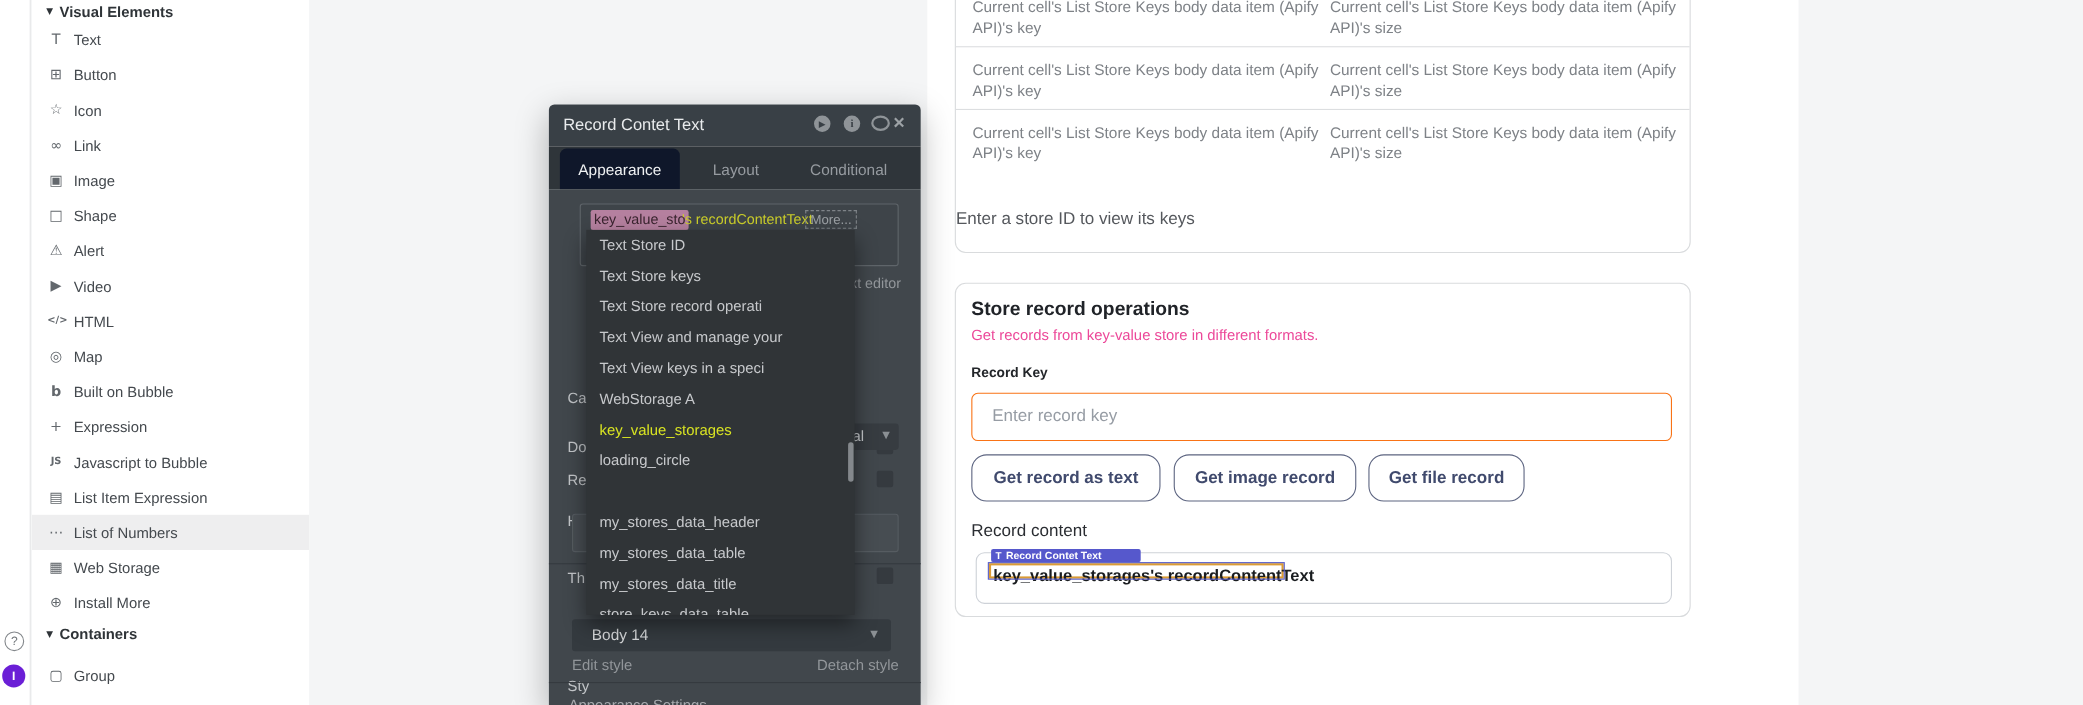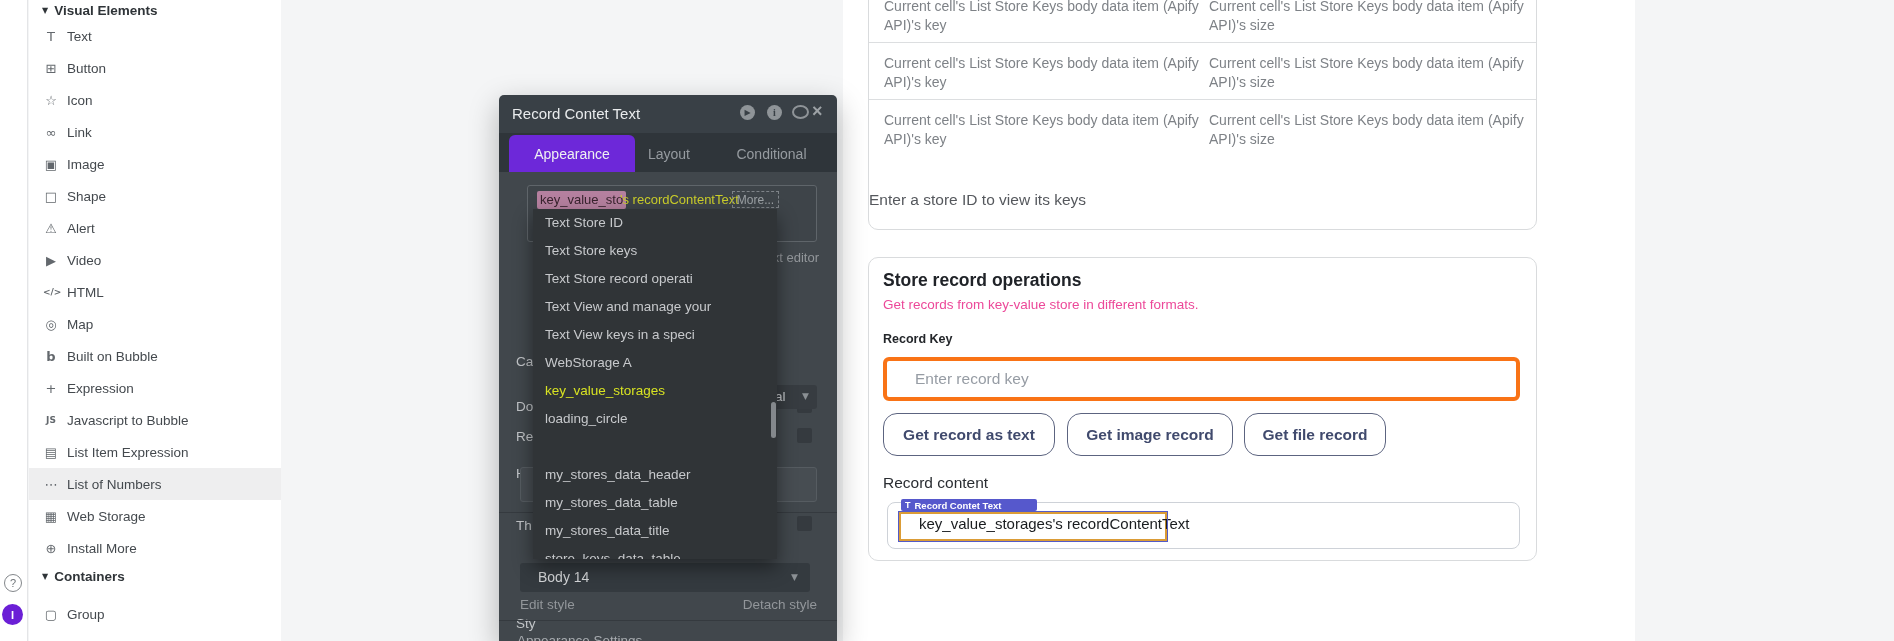--- a/index.html
+++ b/index.html
@@ -32,47 +32,47 @@
   .kcell.bordered { border-bottom:1px solid #dcdee0; }
   .kcol { position:absolute; top:11px; width:320px; font-size:14px; line-height:19px; color:#7e8287; }
   .kcol.left { left:15px; }
   .kcol.right { left:340px; }
   .keys-empty { position:absolute; left:0; top:260px; width:100%; text-align:left; font-size:15.5px; color:#55585d; }
 
   .ops-box { left:868px; top:257px; width:669px; height:304px; background:#fff; border:1px solid #d9dbdd; border-radius:10px; z-index:2; }
   .ops-title { position:absolute; left:14px; top:12px; font-size:17.5px; font-weight:700; color:#202328; }
   .ops-sub { position:absolute; left:14px; top:39px; font-size:13.5px; color:#ec4899; }
   .ops-key-label { position:absolute; left:14px; top:74px; font-size:12.5px; font-weight:700; color:#23262a; }
-  .ops-input { position:absolute; left:14px; top:99px; width:637px; height:44px; border:4px solid #f97316; border-radius:6px;
-               padding-left:28px; font-size:15.5px; color:#33373c; background:#fff; outline:none; font-family:"Liberation Sans",sans-serif; }
+  .ops-input { position:absolute; left:14px; top:99px; width:637px; height:44px; border:1px solid #f97316; border-radius:6px;
+               padding-left:18px; font-size:15.5px; color:#33373c; background:#fff; outline:none; font-family:"Liberation Sans",sans-serif; }
   .ops-input::placeholder { color:#969ca4; }
   .ops-btn { position:absolute; top:155px; height:43px; border:1.5px solid #5c6480; border-radius:14px; background:#fff;
              font-size:15.5px; font-weight:700; color:#404a6d; display:flex; align-items:center; justify-content:center; cursor:pointer;
              font-family:"Liberation Sans",sans-serif; }
   .ops-rc-label { position:absolute; left:14px; top:216px; font-size:15.5px; color:#2a2d32; }
   .rc-box { position:absolute; left:18px; top:244px; width:633px; height:47px; border:1px solid #ced2d8; border-radius:8px; }
   .el-badge { position:absolute; left:32px; top:241px; width:136px; height:12px; background:#5658cc; border-radius:2px;
               color:#fff; font-size:9.5px; font-weight:700; display:flex; align-items:center; padding-left:4px; gap:4px; white-space:nowrap; overflow:hidden; }
   .el-badge .t { font-size:9px; }
-  .el-box { position:absolute; left:30px; top:254px; width:268px; height:29px; background:#fff; border:2px solid #db9c36;
-            outline:1px solid #545bc8; font-size:15px; color:#191c1f; line-height:19px; padding-left:18px; white-space:nowrap; }
+  .el-box { position:absolute; left:30px; top:254px; width:268px; height:14px; background:#fff; border:2px solid #db9c36;
+            outline:1px solid #545bc8; font-size:15px; color:#191c1f; line-height:19px; padding-left:2px; white-space:nowrap;font-weight:bold; }
 
   
   .panel { left:499px; top:95px; width:338px; height:546px; z-index:5; border-radius:5px 5px 0 0;
            box-shadow:0 10px 30px rgba(0,0,0,.28); }
   .p-titlebar { position:absolute; left:0; top:0; width:100%; height:38px; background:#394046; border-radius:5px 5px 0 0; }
   .p-title { position:absolute; left:13px; top:10px; font-size:15px; color:#e9ebed; }
   .p-ic { position:absolute; top:10px; width:15px; height:15px; border-radius:50%; background:#8f9498; color:#394046;
           display:flex; align-items:center; justify-content:center; cursor:pointer; font-family:"DejaVu Sans",sans-serif; }
   .p-ic.play { left:241px; font-size:8px; }
   .p-ic.info { left:268px; font-size:10px; font-weight:700; font-family:"Liberation Serif",serif; }
   .p-ic.bubble { left:293px; background:transparent; border:2px solid #8f9498; width:17px; height:14px; border-radius:50%; }
   .p-close { position:absolute; left:313px; top:6px; font-size:18px; font-weight:700; color:#9da2a6; cursor:pointer; }
   .p-tabstrip { position:absolute; left:0; top:38px; width:100%; height:39px; background:#2f353a; }
-  .p-tab-active { position:absolute; left:10px; top:40px; width:126px; height:37px; background:#6d28d9; border-radius:6px 6px 0 0;
+  .p-tab-active { position:absolute; left:10px; top:40px; width:109px; height:37px; background:#0f172a; border-radius:6px 6px 0 0;
                   display:flex; align-items:center; justify-content:center; font-size:14px; color:#eff1f2; cursor:pointer; }
   .p-tab { position:absolute; top:40px; height:37px; display:flex; align-items:center; justify-content:center;
            font-size:14px; color:#969ba0; cursor:pointer; }
   .p-tab.layout { left:125px; width:90px; }
   .p-tab.cond { left:225px; width:95px; }
   .p-body { position:absolute; left:0; top:77px; width:100%; height:469px; background:#41474c; }
 
   .composer { position:absolute; left:28px; top:13px; width:290px; height:57px; background:#3e4449; border:1px solid #5f656a; border-radius:3px; }
   .comp-chip { position:absolute; left:9px; top:5px; height:18px; background:#b5809f; border-radius:2px; color:#39232e;
                font-size:13px; line-height:18px; padding:0 3px; }

